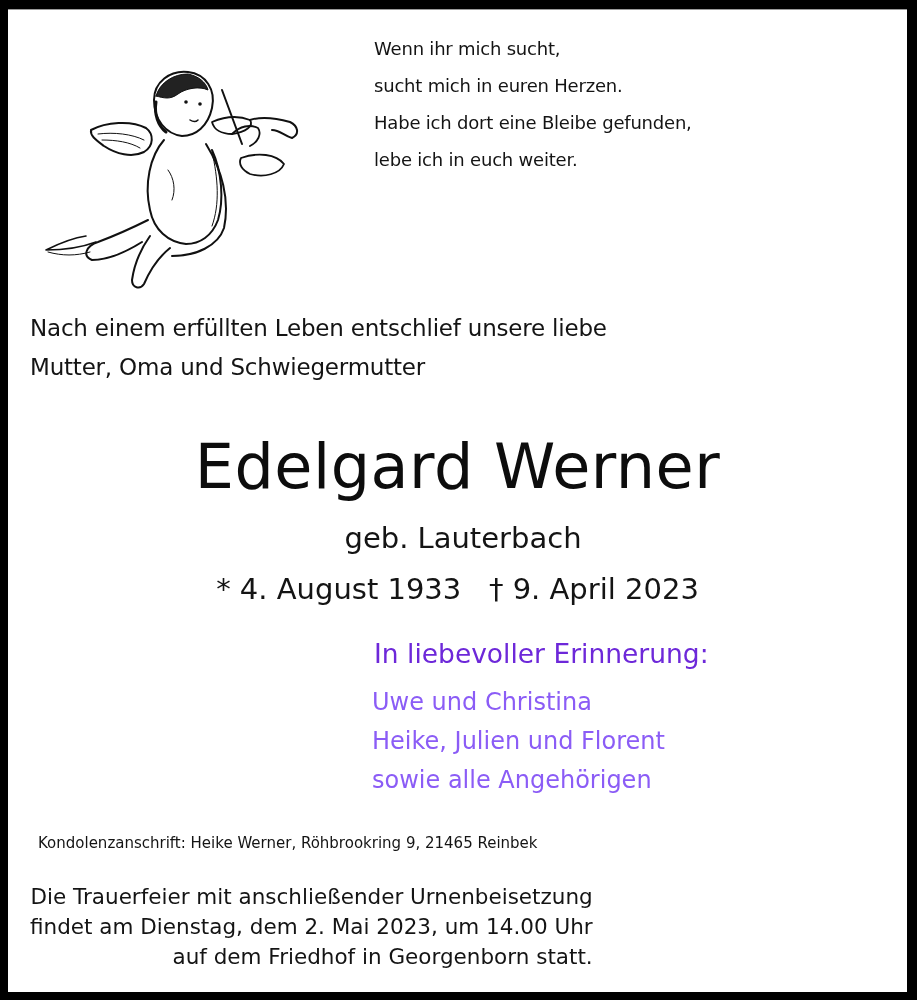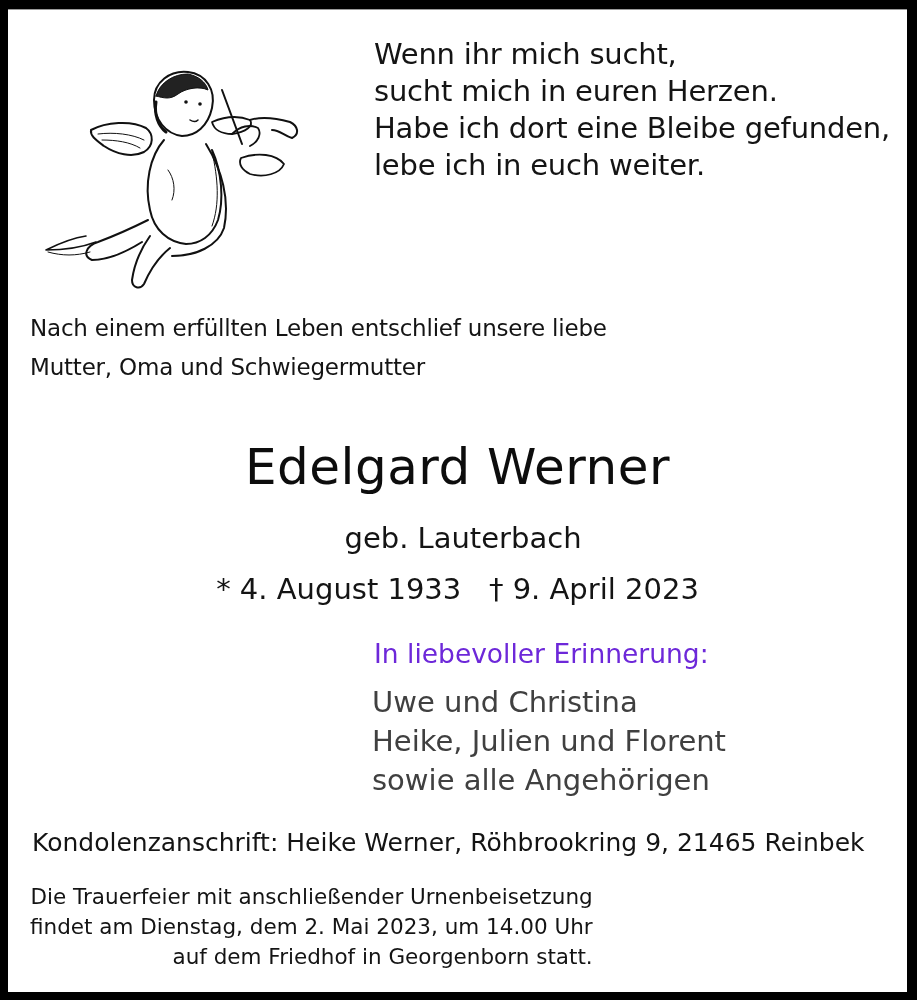--- a/index.html
+++ b/index.html
@@ -34,22 +34,22 @@
     .angel {
       position: absolute;
       left: 28px;
       top: 50px;
       width: 300px;
       height: 235px;
     }
     .poem {
       position: absolute;
       left: 366px;
-      top: 26px;
-      font-size: 29px;
+      top: 20px;
+      font-size: 18px;
       line-height: 37px;
       letter-spacing: -0.2px;
       color: #141414;
     }
     .poem div { white-space: nowrap; }
     .intro {
       position: absolute;
       left: 22px;
       top: 299px;
       font-size: 23px;
@@ -57,21 +57,21 @@
       color: #141414;
       letter-spacing: -0.2px;
     }
     .intro div { white-space: nowrap; }
     .name {
       position: absolute;
       left: 0;
       width: 899px;
       top: 412px;
       text-align: center;
-      font-size: 50px;
+      font-size: 62px;
       line-height: 90px;
       color: #0d0d0d;
       letter-spacing: 0.5px;
       white-space: nowrap;
     }
     .maiden {
       position: absolute;
       left: 0;
       width: 910px;
       top: 508px;
@@ -98,30 +98,30 @@
       top: 624px;
       font-size: 26.5px;
       line-height: 40px;
       color: #6d28d9;
       white-space: nowrap;
     }
     .family {
       position: absolute;
       left: 364px;
       top: 673px;
-      font-size: 29px;
+      font-size: 24px;
       line-height: 39px;
-      color: #404040;
+      color: #8b5cf6;
     }
     .family div { white-space: nowrap; }
     .condolence {
       position: absolute;
-      left: 24px;
+      left: 30px;
       top: 818px;
-      font-size: 25px;
+      font-size: 15px;
       line-height: 30px;
       color: #141414;
       white-space: nowrap;
     }
     .ceremony {
       position: absolute;
       left: 22px;
       top: 872px;
       font-size: 21.5px;
       line-height: 30px;

